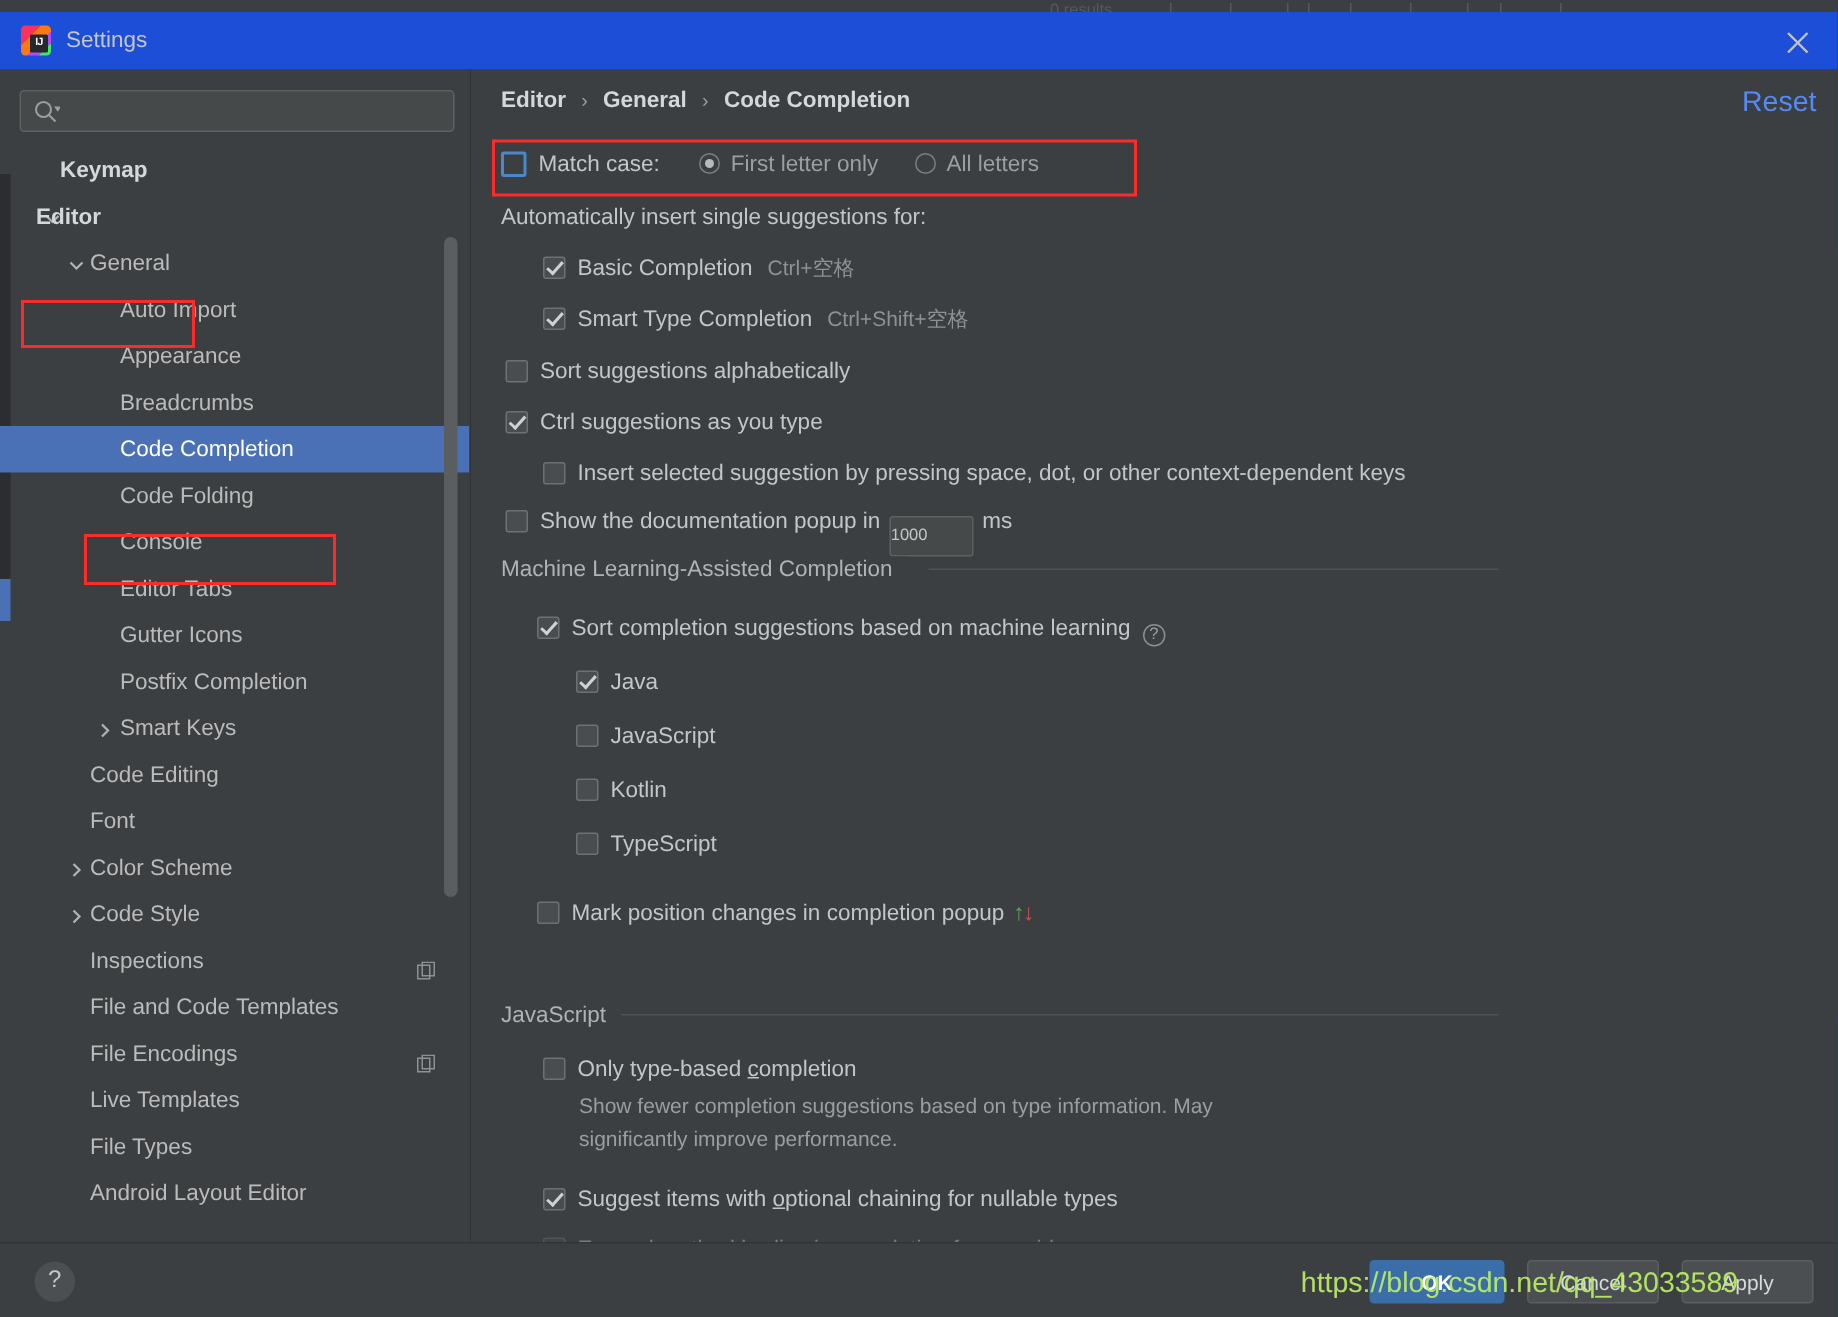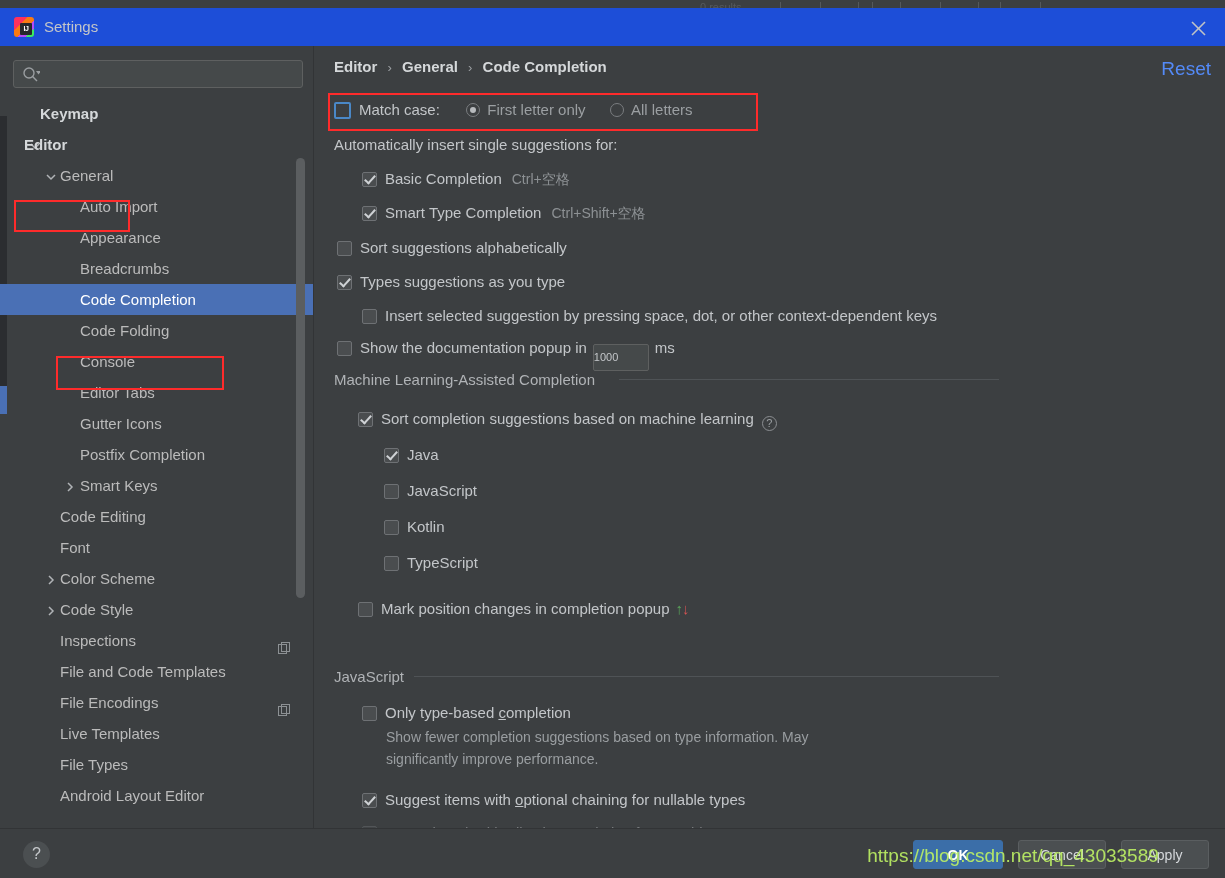--- a/index.html
+++ b/index.html
@@ -409,21 +409,21 @@
 
       <div class="row" style="left:48px; top:158px;">
         <span class="cb checked"></span><span>Smart Type Completion</span><span class="shortcut">Ctrl+Shift+空格</span>
       </div>
 
       <div class="row" style="left:23px; top:193px;">
         <span class="cb"></span><span>Sort suggestions alphabetically</span>
       </div>
 
       <div class="row" style="left:23px; top:227px;">
-        <span class="cb checked"></span><span>Types suggestions as you type</span>
+        <span class="cb checked"></span><span>Ctrl suggestions as you type</span>
       </div>
 
       <div class="row" style="left:48px; top:261px;">
         <span class="cb"></span><span>Insert selected suggestion by pressing space, dot, or other context-dependent keys</span>
       </div>
 
       <div class="row" style="left:23px; top:293px;">
         <span class="cb"></span><span>Show the documentation popup in</span><span class="spin">1000</span><span>ms</span>
       </div>
 

